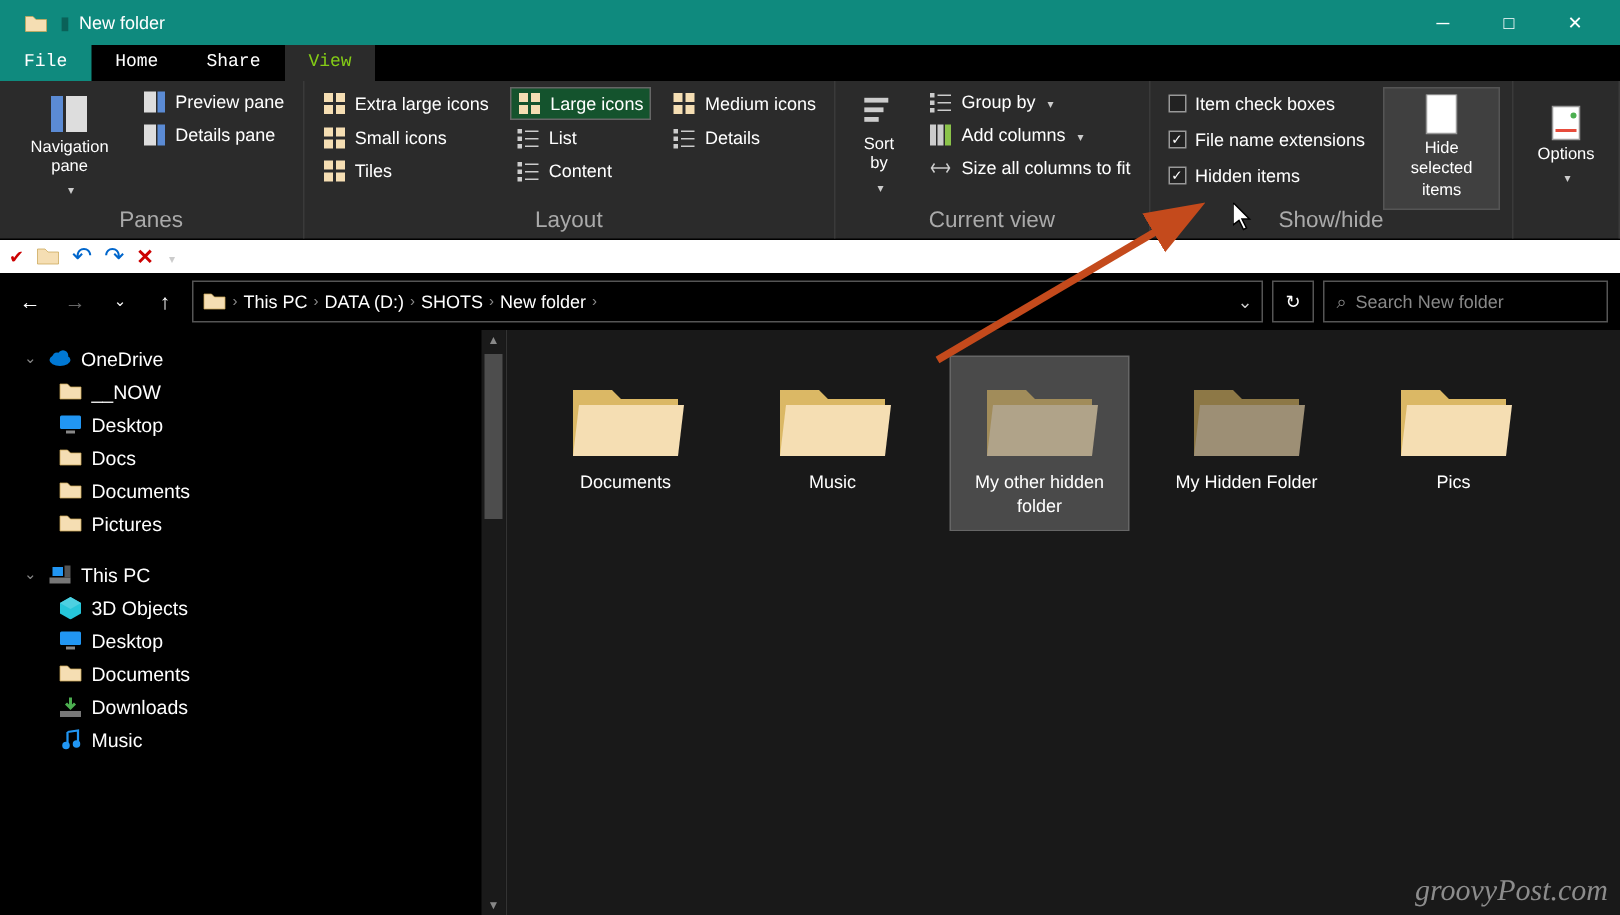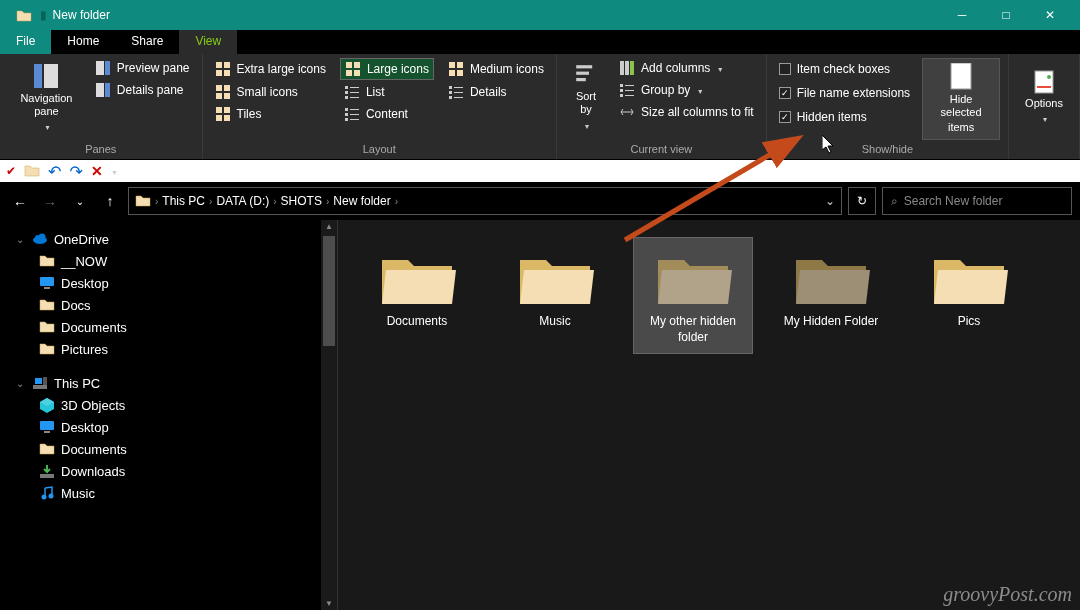--- a/index.html
+++ b/index.html
@@ -7,28 +7,28 @@
 
 
 .titlebar { height: 30px; background: #0f8a7e; display: flex; align-items: center; padding: 0 8px; }
 .titlebar .folder-ico { width: 16px; height: 14px; margin-right: 8px; margin-left: 8px; }
 .titlebar .title { font-size: 12px; color: #fff; flex: 1; }
 .window-controls { display: flex; }
 .window-controls div { width: 44px; height: 30px; display: flex; align-items: center; justify-content: center; cursor: pointer; }
 
 
 .tabbar { height: 24px; background: #000; display: flex; }
-.tab { padding: 4px 16px; font-size: 12px; cursor: pointer; }
+.tab { padding: 4px 16px; font-size: 12px; cursor: pointer; font-family: Liberation Mono, monospace; }
 .tab.file { background: #0f8a7e; color: #fff; }
 .tab.view { background: #2b2b2b; color: #84cc16; }
 
 
 .ribbon { height: 106px; background: #2b2b2b; display: flex; border-bottom: 1px solid #000; }
 .ribbon-group { display: flex; flex-direction: column; align-items: center; justify-content: space-between; padding: 4px 8px 2px; border-right: 1px solid #3a3a3a; }
-.ribbon-group-label { font-size: 11px; color: #aaa; padding: 2px 0; text-align: center; width: 100%; }
+.ribbon-group-label { font-size: 15px; color: #aaa; padding: 2px 0; text-align: center; width: 100%; }
 .ribbon-row { display: flex; flex-direction: column; gap: 2px; }
 .ribbon-item { display: flex; align-items: center; gap: 6px; padding: 2px 4px; font-size: 12px; white-space: nowrap; cursor: pointer; }
 .ribbon-item.selected { background: #14532d; border: 1px solid #666; }
 .chevron-small::after { content: '▾'; font-size: 8px; color: #ccc; margin-left: 2px; }
 .ribbon-btn-big { display: flex; flex-direction: column; align-items: center; justify-content: center; text-align: center; padding: 4px 8px; gap: 2px; font-size: 11px; line-height: 1.2; cursor: pointer; }
 .checkbox { width: 12px; height: 12px; border: 1px solid #999; display: inline-flex; align-items: center; justify-content: center; font-size: 9px; background: #222; }
 .checkbox.checked::before { content: '✓'; color: #fff; }
 .ribbon-hide-selected { background: #404040; border: 1px solid #555; width: 78px; }
 
 
@@ -245,32 +245,32 @@
       <div class="ribbon-btn-big">
         <svg width="26" height="26">
             <use href="#sort-mini" transform="scale(1.6)"></use>
           </svg>
         <span>Sort by</span>
         <span class="chevron-small"></span>
       </div>
       <div class="ribbon-row">
         <div class="ribbon-item">
             <svg class="icon16">
+              <use href="#list-mini"></use>
+            </svg>
+            <span>Group by</span>
+            <span class="chevron-small"></span>
+          </div>
+        <div class="ribbon-item">
+            <svg class="icon16">
               <rect x="1" y="1" width="4" height="14" fill="#ccc"></rect>
               <rect x="6" y="1" width="4" height="14" fill="#ccc"></rect>
               <rect x="11" y="1" width="4" height="14" fill="#8bc34a"></rect>
             </svg>
             <span>Add columns</span>
-            <span class="chevron-small"></span>
-          </div>
-        <div class="ribbon-item">
-            <svg class="icon16">
-              <use href="#list-mini"></use>
-            </svg>
-            <span>Group by</span>
             <span class="chevron-small"></span>
           </div>
         <div class="ribbon-item">
             <svg class="icon16">
               <path d="M2 8 L14 8 M4 5 L2 8 L4 11 M12 5 L14 8 L12 11" stroke="#ccc" fill="none"></path>
             </svg>
             <span>Size all columns to fit</span>
           </div>
       </div>
     </div>

